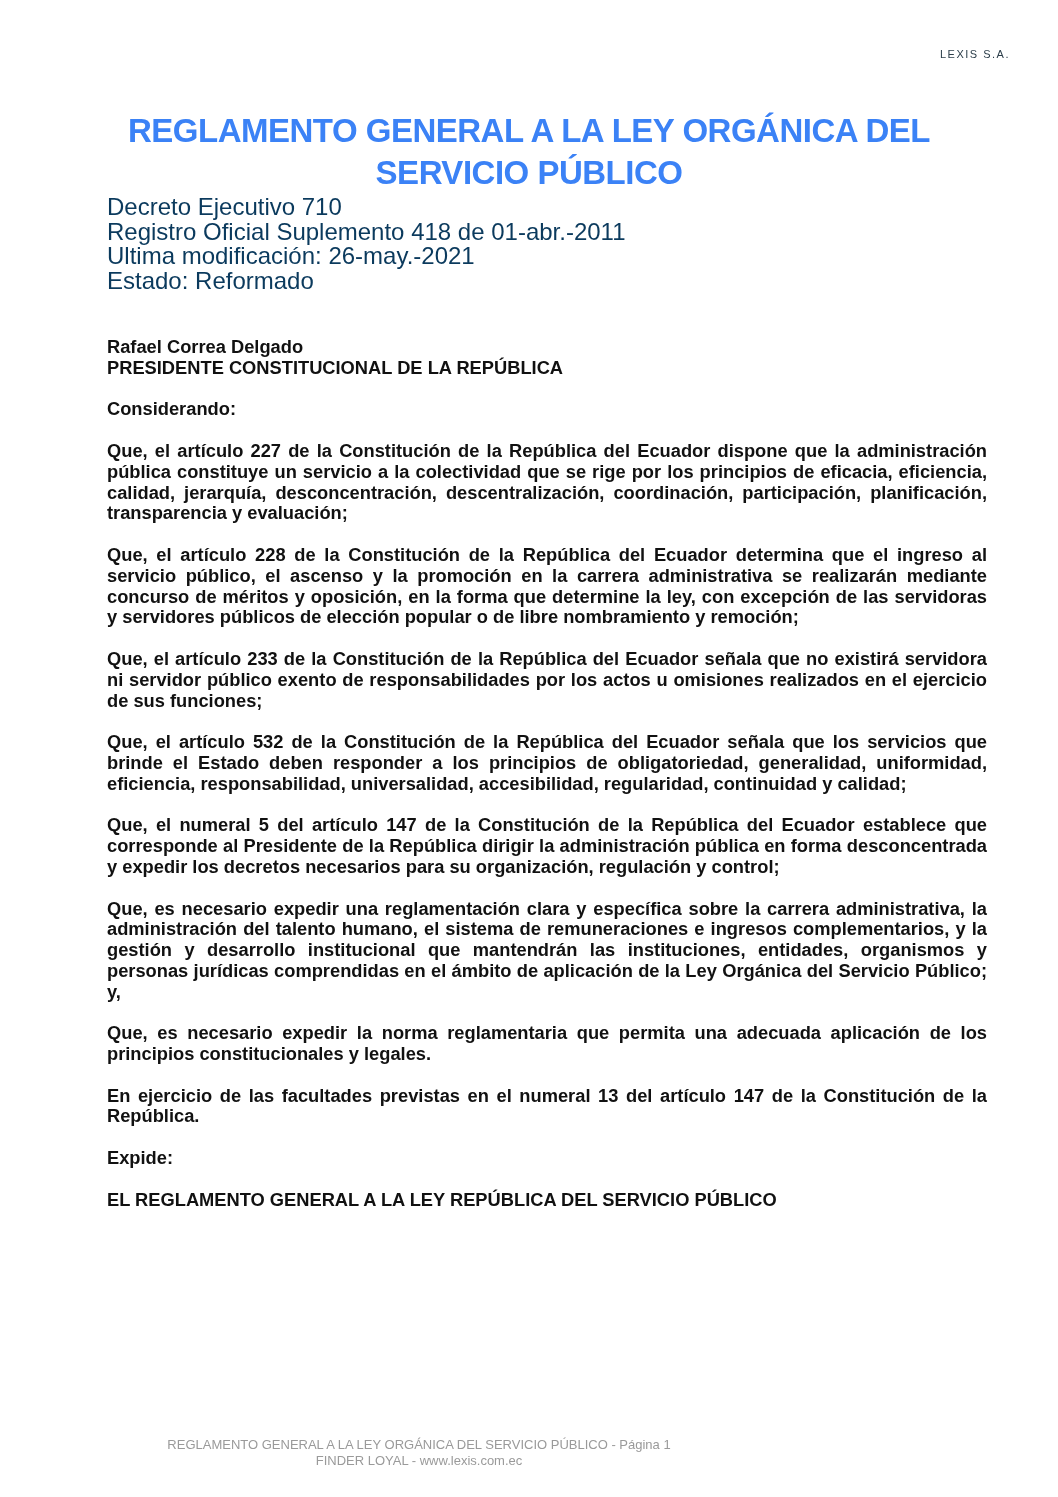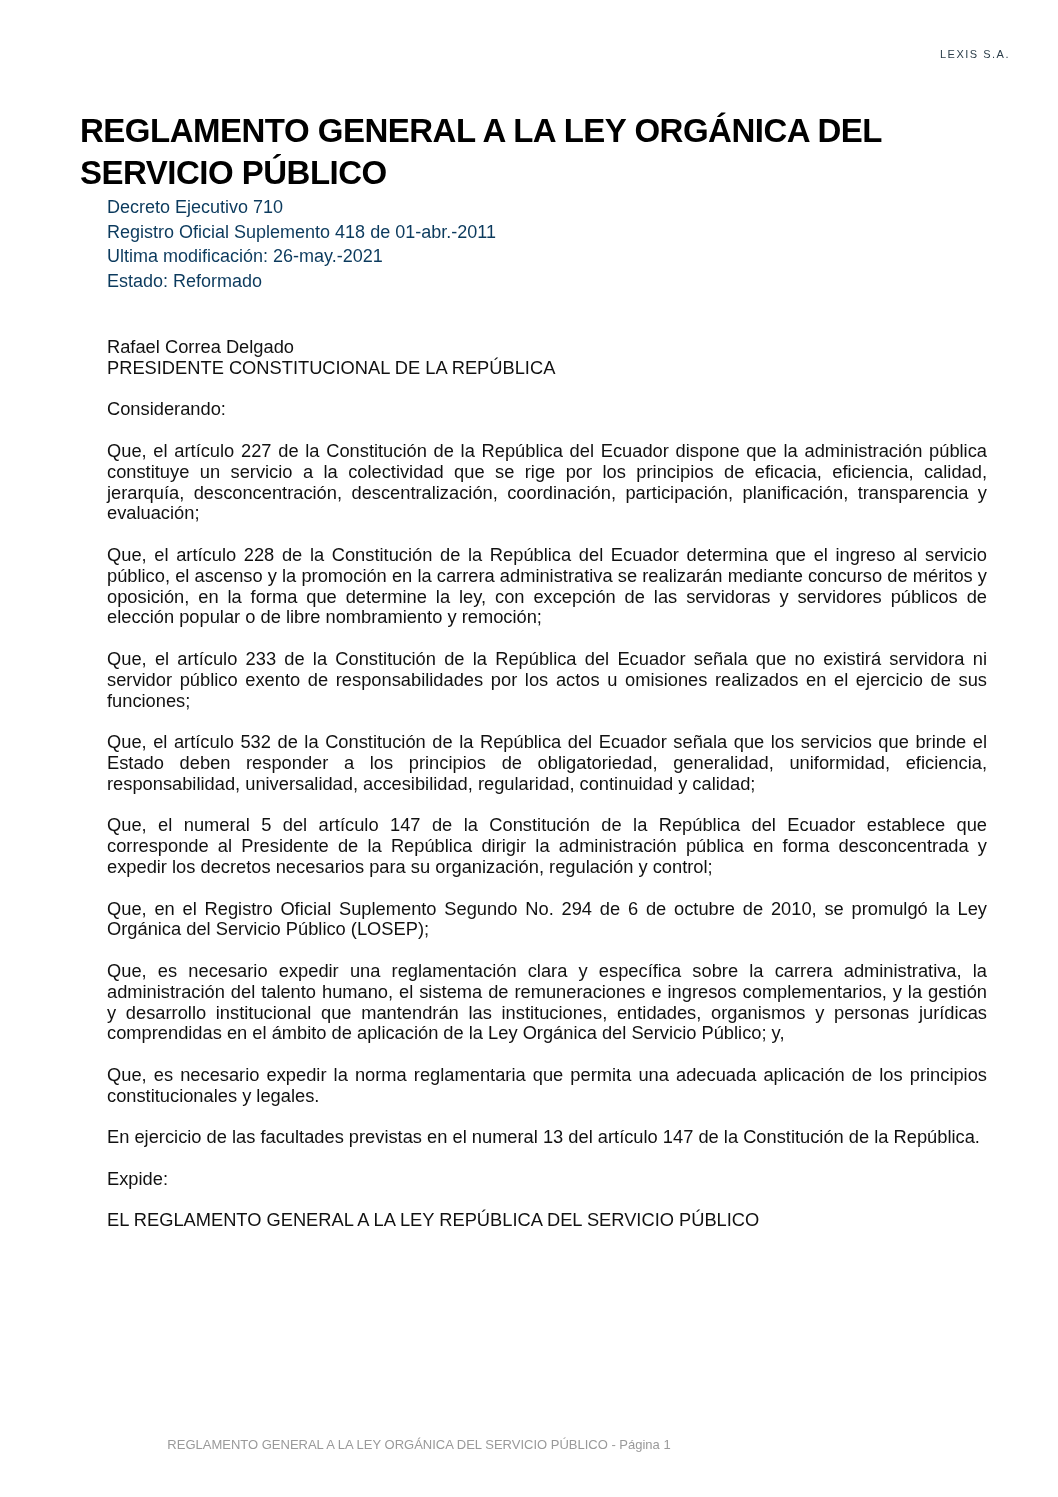--- a/index.html
+++ b/index.html
@@ -1,28 +1,28 @@
 <!DOCTYPE html>
 <html><head>
 <meta charset="utf-8">
 <style>
   html, body { margin: 0; padding: 0; background: #ffffff; }
   body { width: 1058px; height: 1497px; position: relative; overflow: hidden;
          font-family: "Liberation Sans", sans-serif; color: #111; }
   .header-brand { position: absolute; top: 48px; right: 48px; font-size: 11px;
                   letter-spacing: 1.5px; color: #2c3e4a; }
-  .title { position: absolute; top: 110px; left: 80px; width: 898px; 
-           font-size: 33px; font-weight: bold; color: #000000; line-height: 42px;
+  .title { position: absolute; top: 110px; left: 80px; width: 898px; text-align: center;
+           font-size: 33px; font-weight: bold; color: #3b82f6; line-height: 42px;
            letter-spacing: -0.5px; }
-  .meta { position: absolute; top: 195px; left: 107px; font-size: 18px; line-height: 24.5px;
+  .meta { position: absolute; top: 195px; left: 107px; font-size: 24px; line-height: 24.5px;
           color: #0b3a5d; }
   .meta div { white-space: nowrap; }
   .content { position: absolute; top: 337px; left: 107px; width: 880px;
              font-size: 18.3px; line-height: 20.8px; color: #111; }
-  .content p { margin: 0 0 20.8px 0; text-align: justify; text-align-last: left; }
+  .content p { margin: 0 0 20.8px 0; text-align: justify; text-align-last: left; font-weight: bold; }
   .content p.tight { margin-bottom: 0; }
   .footer { position: absolute; top: 1437px; left: 0; width: 838px; text-align: center;
             font-size: 13px; line-height: 16px; color: #9a9a9a; }
 </style>
 </head>
 <body>
 
 <div class="header-brand">LEXIS S.A.</div>
 
 <div class="title">
@@ -39,23 +39,23 @@
 
 <div class="content">
   <p class="tight">Rafael Correa Delgado</p>
   <p>PRESIDENTE CONSTITUCIONAL DE LA REPÚBLICA</p>
   <p>Considerando:</p>
   <p>Que, el artículo 227 de la Constitución de la República del Ecuador dispone que la administración pública constituye un servicio a la colectividad que se rige por los principios de eficacia, eficiencia, calidad, jerarquía, desconcentración, descentralización, coordinación, participación, planificación, transparencia y evaluación;</p>
   <p>Que, el artículo 228 de la Constitución de la República del Ecuador determina que el ingreso al servicio público, el ascenso y la promoción en la carrera administrativa se realizarán mediante concurso de méritos y oposición, en la forma que determine la ley, con excepción de las servidoras y servidores públicos de elección popular o de libre nombramiento y remoción;</p>
   <p>Que, el artículo 233 de la Constitución de la República del Ecuador señala que no existirá servidora ni servidor público exento de responsabilidades por los actos u omisiones realizados en el ejercicio de sus funciones;</p>
   <p>Que, el artículo 532 de la Constitución de la República del Ecuador señala que los servicios que brinde el Estado deben responder a los principios de obligatoriedad, generalidad, uniformidad, eficiencia, responsabilidad, universalidad, accesibilidad, regularidad, continuidad y calidad;</p>
   <p>Que, el numeral 5 del artículo 147 de la Constitución de la República del Ecuador establece que corresponde al Presidente de la República dirigir la administración pública en forma desconcentrada y expedir los decretos necesarios para su organización, regulación y control;</p>
-  <p>Que, en el Registro Oficial Suplemento Segundo No. 294 de 6 de octubre de 2010, se promulgó la Ley Orgánica del Servicio Público (LOSEP);</p>
   <p>Que, es necesario expedir una reglamentación clara y específica sobre la carrera administrativa, la administración del talento humano, el sistema de remuneraciones e ingresos complementarios, y la gestión y desarrollo institucional que mantendrán las instituciones, entidades, organismos y personas jurídicas comprendidas en el ámbito de aplicación de la Ley Orgánica del Servicio Público; y,</p>
   <p>Que, es necesario expedir la norma reglamentaria que permita una adecuada aplicación de los principios constitucionales y legales.</p>
   <p>En ejercicio de las facultades previstas en el numeral 13 del artículo 147 de la Constitución de la República.</p>
   <p>Expide:</p>
   <p>EL REGLAMENTO GENERAL A LA LEY REPÚBLICA DEL SERVICIO PÚBLICO</p>
 </div>
 
 <div class="footer">
   <div>REGLAMENTO GENERAL A LA LEY ORGÁNICA DEL SERVICIO PÚBLICO - Página 1</div>
+  <div>FINDER LOYAL - www.lexis.com.ec</div>
 </div>
 
 </body></html>

